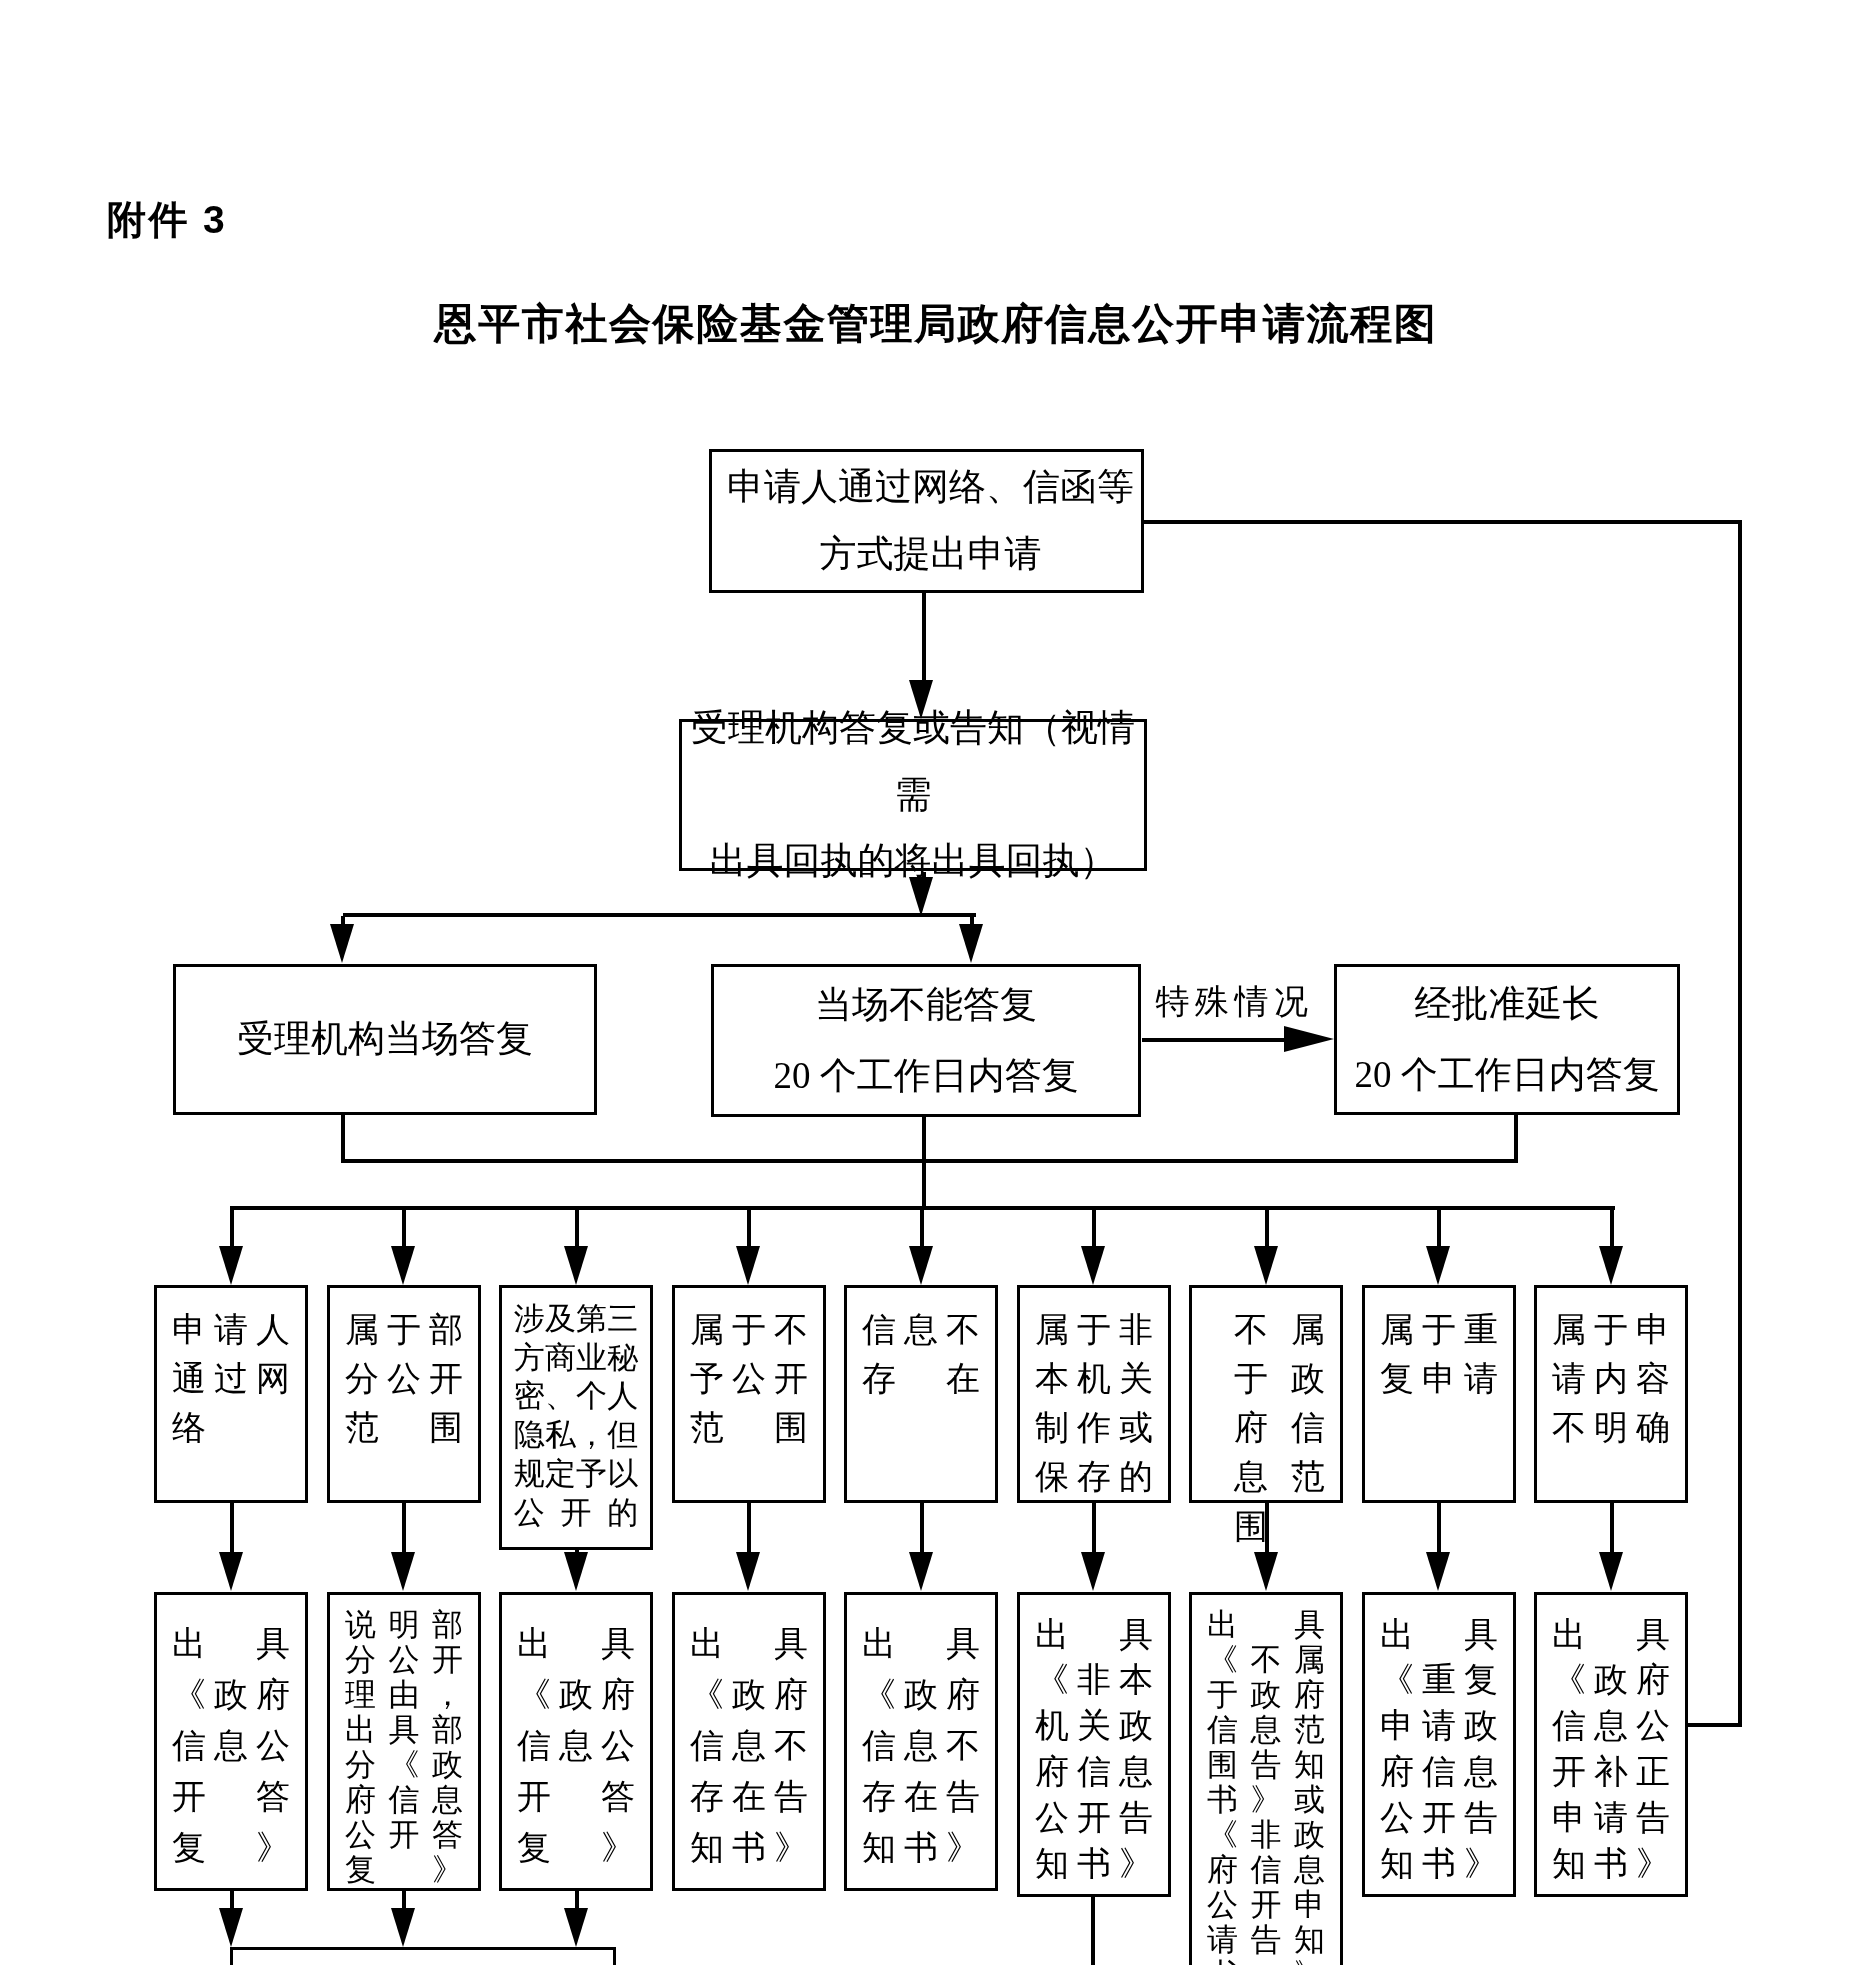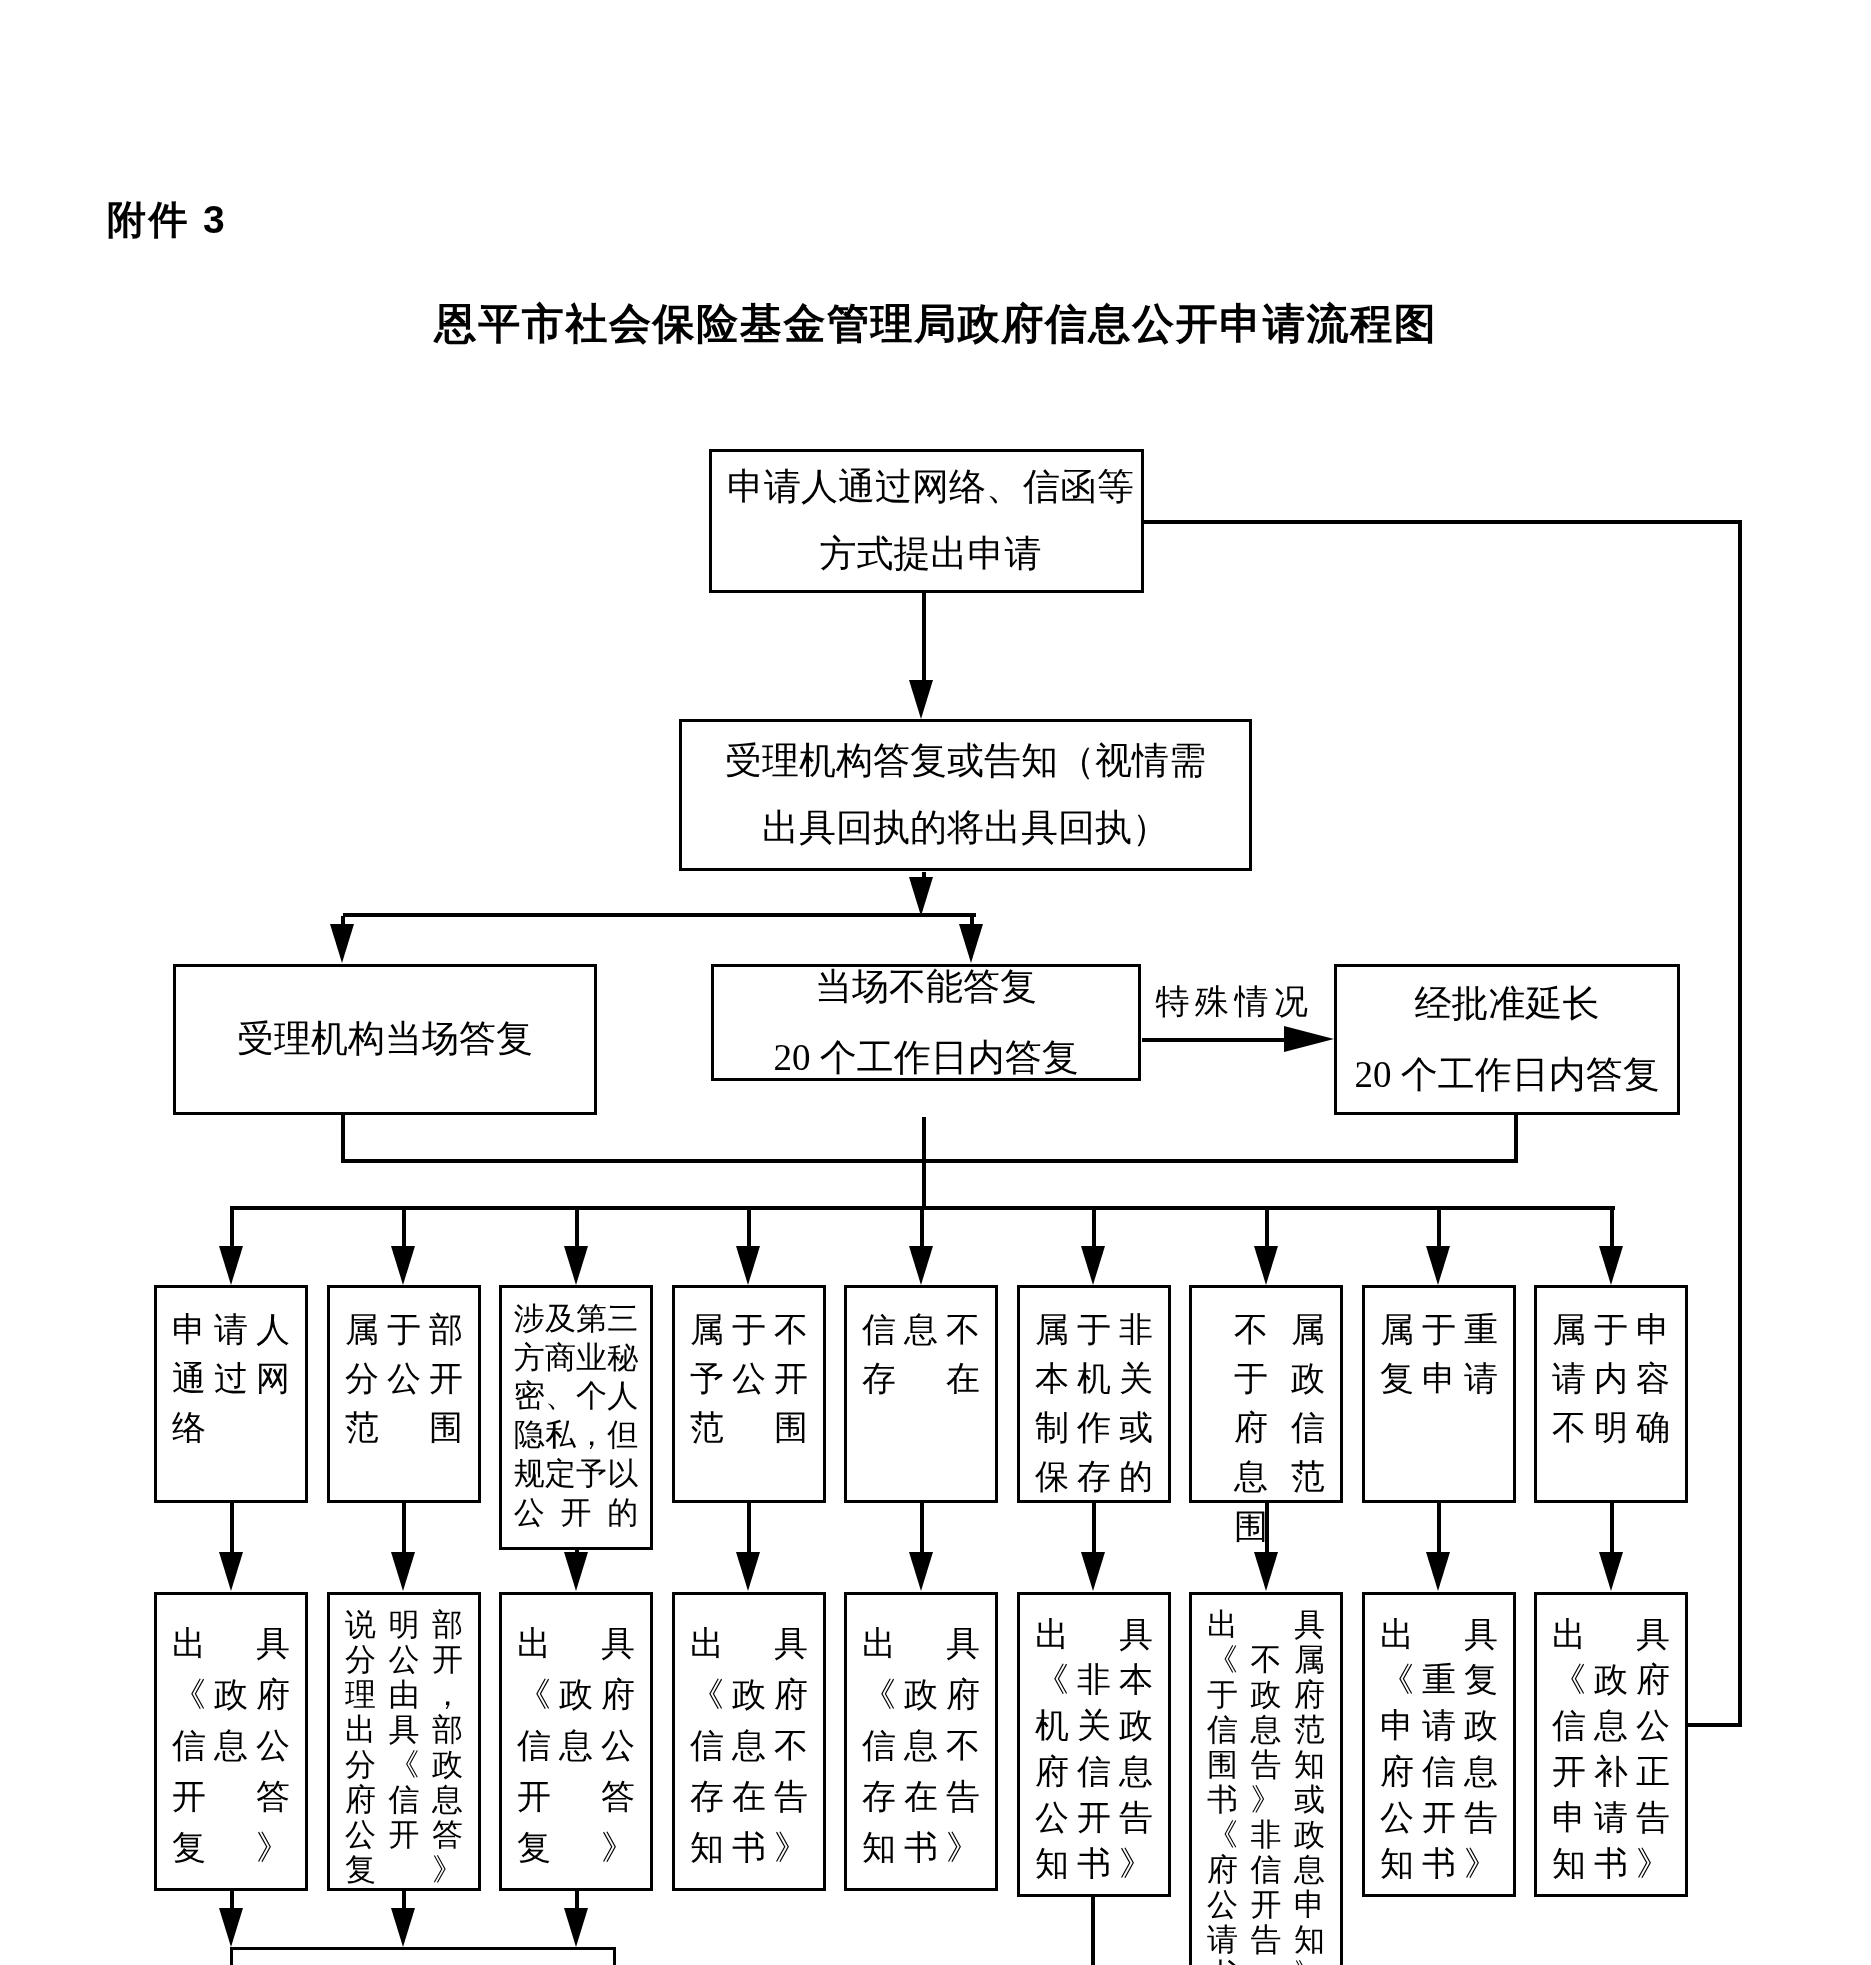--- a/index.html
+++ b/index.html
@@ -29,23 +29,23 @@
     border:3.9px solid #000;
     background:#fff;
     box-sizing:border-box;
   }
   .ctr{
     display:flex;align-items:center;justify-content:center;
     text-align:center;white-space:pre-line;
   }
   .f95{font-size:37px;line-height:1.8;}
   .b-apply  {left:709px;top:449px;width:435px;height:144px;padding-left:8px;}
-  .b-accept {left:679px;top:719px;width:573px;height:152px;}
+  .b-accept {left:679px;top:719px;width:468px;height:152px;}
   .b-onsite {left:173px; top:964px;width:424px;height:151px;}
-  .b-cannot {left:711px;top:964px;width:430px;height:117px;}
+  .b-cannot {left:711px;top:964px;width:430px;height:153px;}
   .b-extend {left:1334px;top:964px;width:346px;height:151px;}
   .b-extend.ctr,.b-cannot.ctr{line-height:1.9;}
 
   
   .cat{
     top:1285px;width:154px;height:218px;
     padding:16.5px 15px 0;
     font-size:34px;line-height:1.45;
     text-align:justify;text-align-last:justify;text-justify:inter-character;
   }

